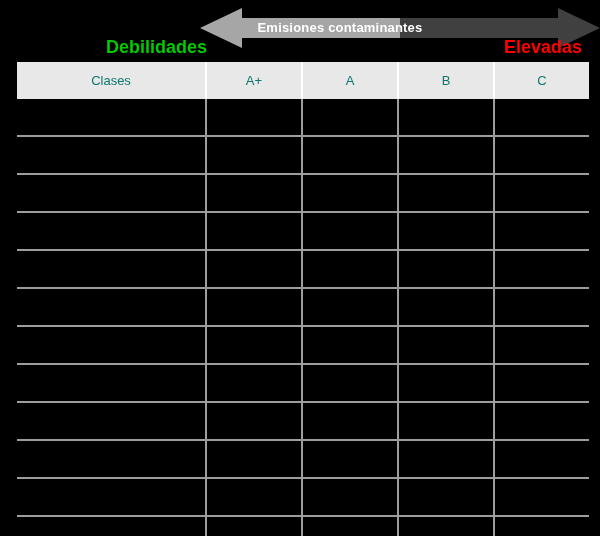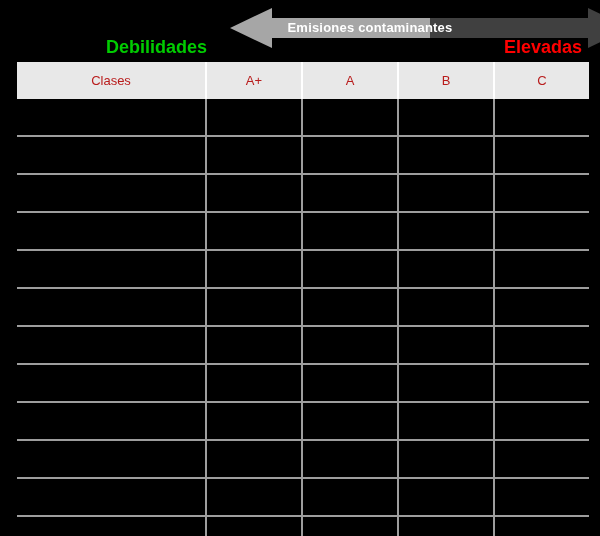--- a/index.html
+++ b/index.html
@@ -22,21 +22,20 @@
     background: #000000;
   }
 
   
   .arrow-band {
     position: absolute;
     left: 0;
     top: 8px;
     width: 532px;
     height: 40px;
-    margin-left: 30px;
   }
 
   .arrow-wrap {
     position: absolute;
     left: 200px;
     top: 0;
     width: 400px;
     height: 40px;
   }
 
@@ -92,21 +91,21 @@
   }
 
   table.eff-table th,
   table.eff-table td {
     padding: 0;
     margin: 0;
   }
 
   thead th {
     background: #e8e8e8;
-    color: #b91c1c;
+    color: #0f766e;
     font-size: 13px;
     font-weight: normal;
     height: 36px;
     text-align: center;
     vertical-align: middle;
     border-right: 2px solid #ffffff;
     border-bottom: 1px solid #e8e8e8;
   }
   thead th:last-child {
     border-right: none;

